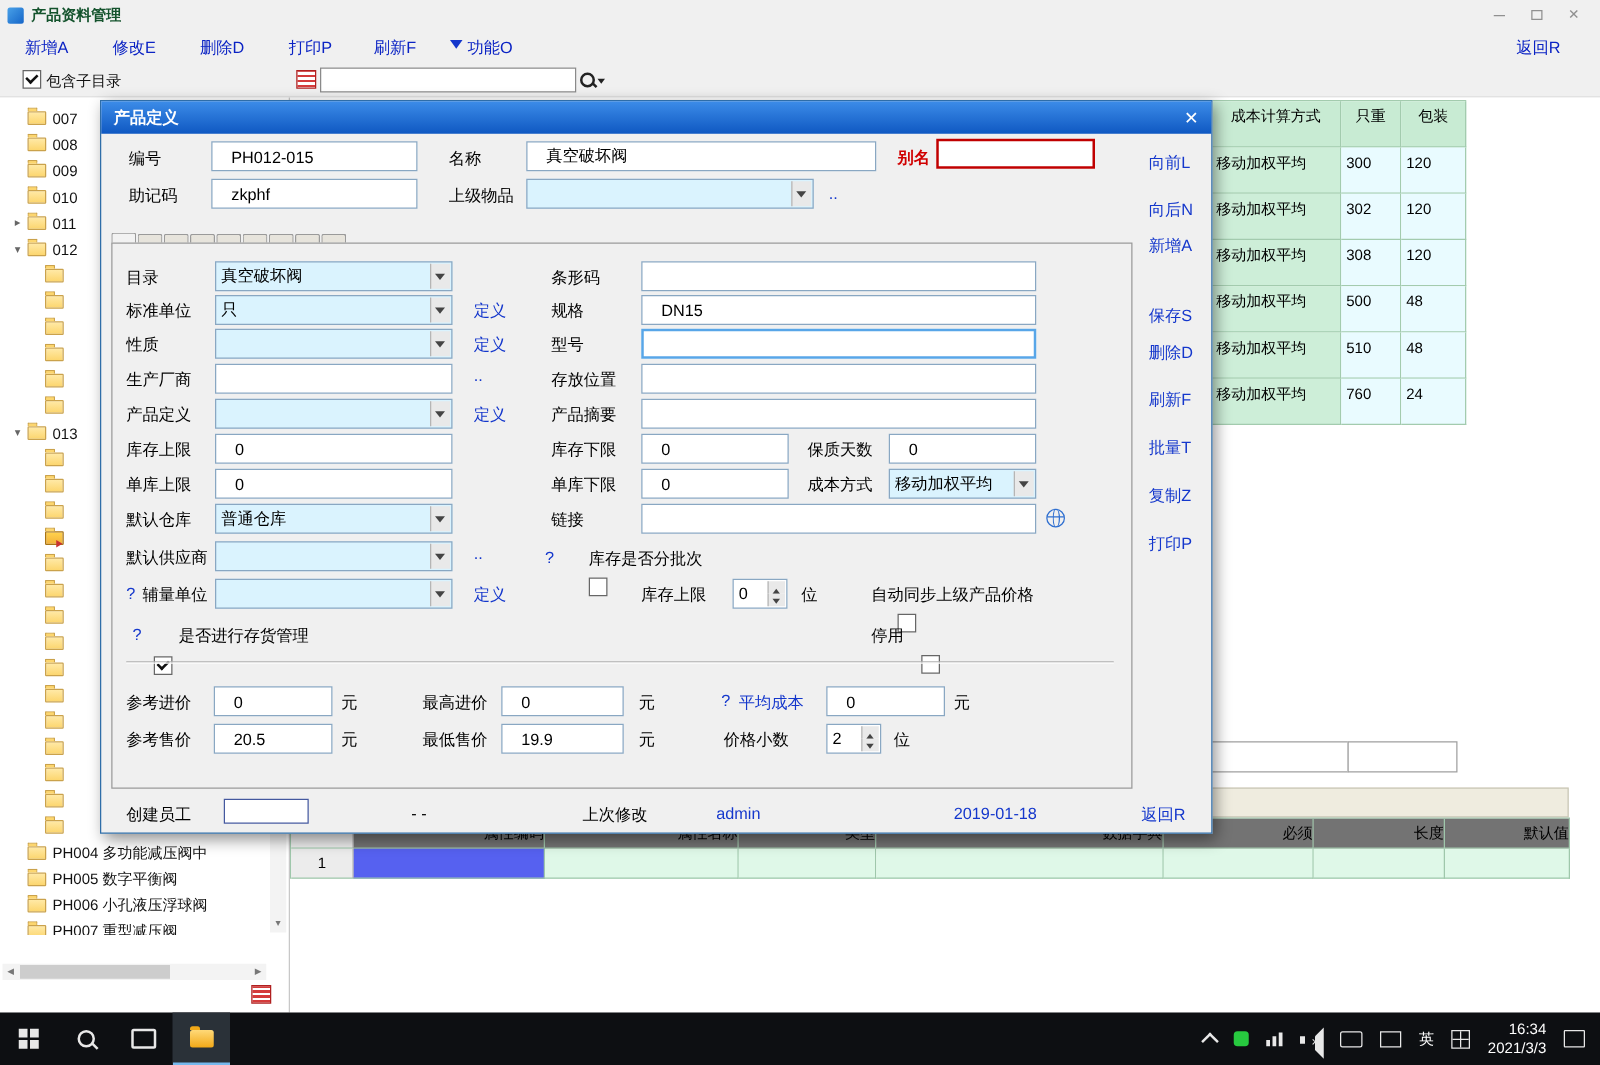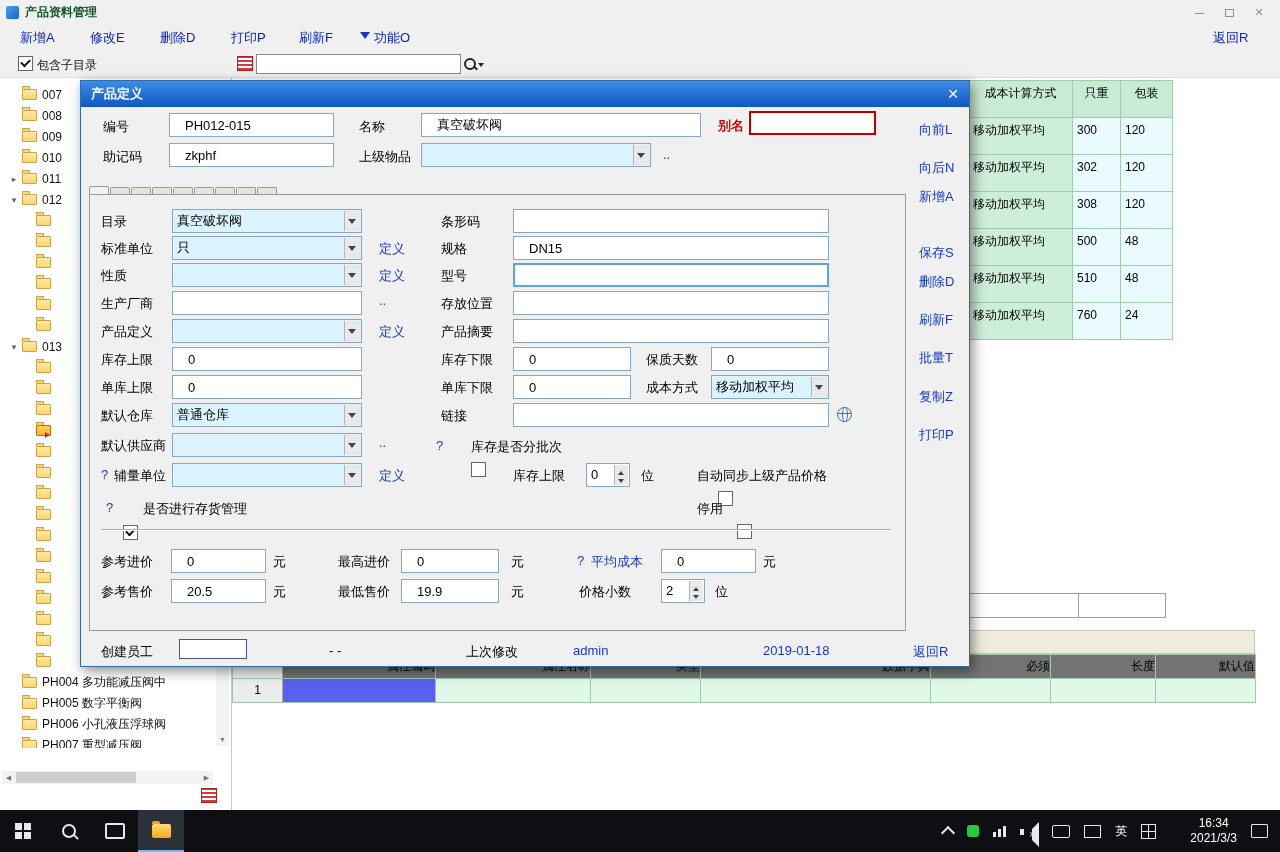--- a/index.html
+++ b/index.html
@@ -113,21 +113,21 @@
   .netbars i{width:3px;background:#e8e8e8;display:block;}
   .nb1{height:5px;}.nb2{height:8px;}.nb3{height:11px;}
   .vol{position:relative;width:18px;height:13px;cursor:pointer;}
   .vol:before{content:'';position:absolute;left:0;top:4px;width:4px;height:6px;background:#e8e8e8;}
   .vol:after{content:'';position:absolute;left:2px;top:0px;border:7px solid transparent;border-right:7px solid #e8e8e8;}
   .volx:after{content:'×';position:absolute;right:-1px;top:-3px;color:#e8e8e8;font-size:10px;}
   .kbdico{width:16px;height:11px;border:1px solid #e8e8e8;border-radius:2px;cursor:pointer;}
   .monico{width:15px;height:11px;border:1px solid #e8e8e8;cursor:pointer;}
   .lang{color:#fff;font-size:12px;cursor:pointer;}
   .gridico{width:13px;height:13px;border:1px solid #e8e8e8;cursor:pointer;background:linear-gradient(#e8e8e8,#e8e8e8) 6px 0/1px 100% no-repeat,linear-gradient(#e8e8e8,#e8e8e8) 0 6px/100% 1px no-repeat;}
-  .clock{color:#fff;font-size:12px;text-align:center;line-height:15px;cursor:pointer;white-space:nowrap;margin-left:20px;}
+  .clock{color:#fff;font-size:12px;text-align:right;line-height:15px;cursor:pointer;white-space:nowrap;}
   .notifico{width:15px;height:12px;border:1px solid #e8e8e8;border-radius:1px;cursor:pointer;}
 </style>
 </head>
 <body>
 
 <div class="screen">
 
   <div class="titlebar">
     <span class="appico"></span>
     <span class="apptitle">产品资料管理</span>

